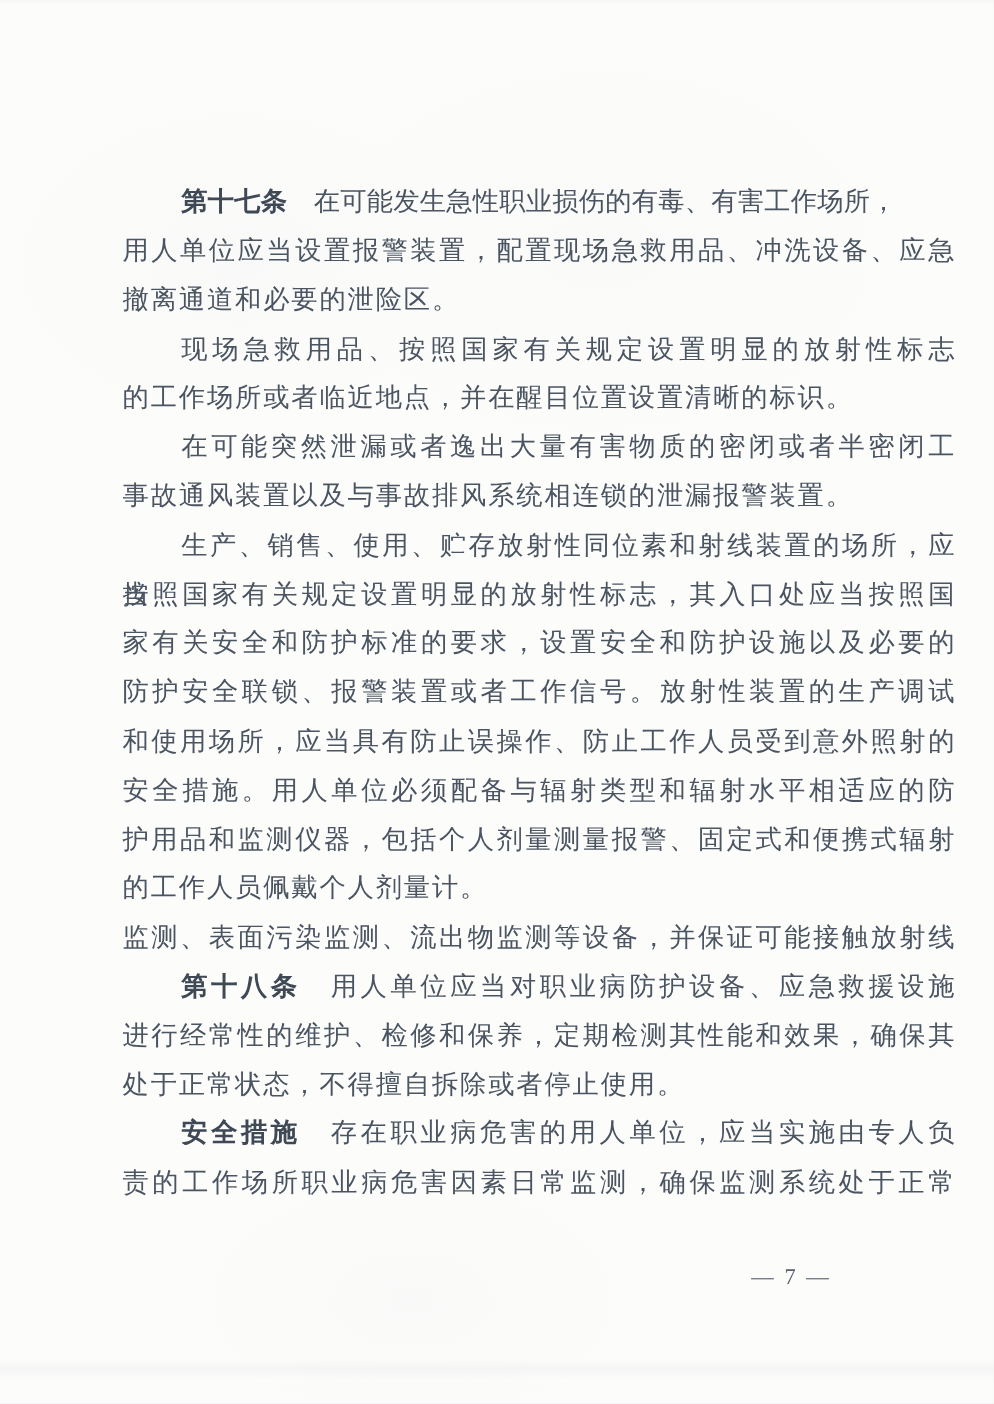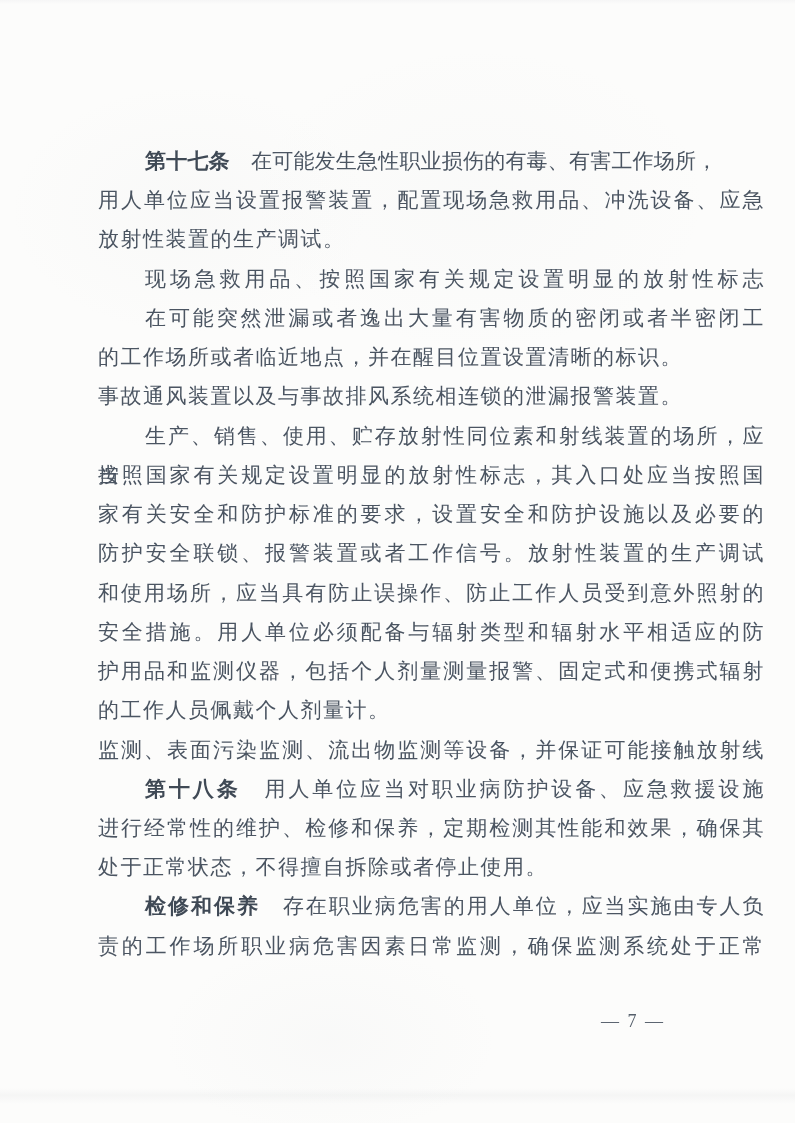--- a/index.html
+++ b/index.html
@@ -73,35 +73,35 @@
     text-align: left;
   }
 </style>
 </head>
 <body>
 
 <div class="page">
   <div class="text-block" id="text-block">
       <div class="line indent tight"><span class="art-no">第十七条</span><span>　在可能发生急性职业损伤的有毒、有害工作场所，</span></div>
       <div class="line justify"><span>用人单位应当设置报警装置，配置现场急救用品、冲洗设备、应急</span></div>
-      <div class="line"><span>放射性装置的生产调试。</span></div>
+      <div class="line"><span>撤离通道和必要的泄险区。</span></div>
       <div class="line indent justify"><span>现场急救用品、按照国家有关规定设置明显的放射性标志</span></div>
+      <div class="line"><span>的工作场所或者临近地点，并在醒目位置设置清晰的标识。</span></div>
       <div class="line indent justify"><span>在可能突然泄漏或者逸出大量有害物质的密闭或者半密闭工</span></div>
-      <div class="line"><span>的工作场所或者临近地点，并在醒目位置设置清晰的标识。</span></div>
       <div class="line"><span>事故通风装置以及与事故排风系统相连锁的泄漏报警装置。</span></div>
       <div class="line indent justify"><span>生产、销售、使用、贮存放射性同位素和射线装置的场所，应当</span></div>
       <div class="line justify"><span>按照国家有关规定设置明显的放射性标志，其入口处应当按照国</span></div>
       <div class="line justify"><span>家有关安全和防护标准的要求，设置安全和防护设施以及必要的</span></div>
       <div class="line justify"><span>防护安全联锁、报警装置或者工作信号。放射性装置的生产调试</span></div>
       <div class="line justify"><span>和使用场所，应当具有防止误操作、防止工作人员受到意外照射的</span></div>
       <div class="line justify"><span>安全措施。用人单位必须配备与辐射类型和辐射水平相适应的防</span></div>
       <div class="line justify"><span>护用品和监测仪器，包括个人剂量测量报警、固定式和便携式辐射</span></div>
       <div class="line"><span>的工作人员佩戴个人剂量计。</span></div>
       <div class="line justify"><span>监测、表面污染监测、流出物监测等设备，并保证可能接触放射线</span></div>
       <div class="line indent justify"><span class="art-no">第十八条</span><span>　用人单位应当对职业病防护设备、应急救援设施</span></div>
       <div class="line justify"><span>进行经常性的维护、检修和保养，定期检测其性能和效果，确保其</span></div>
       <div class="line"><span>处于正常状态，不得擅自拆除或者停止使用。</span></div>
-      <div class="line indent justify"><span class="art-no">检修和保养</span><span>　存在职业病危害的用人单位，应当实施由专人负</span></div>
+      <div class="line indent justify"><span class="art-no">安全措施</span><span>　存在职业病危害的用人单位，应当实施由专人负</span></div>
       <div class="line justify"><span>责的工作场所职业病危害因素日常监测，确保监测系统处于正常</span></div>
     </div>
   <div class="page-number">— 7 —</div>
   <div class="scan-band"></div>
 </div>
 
 </body></html>

